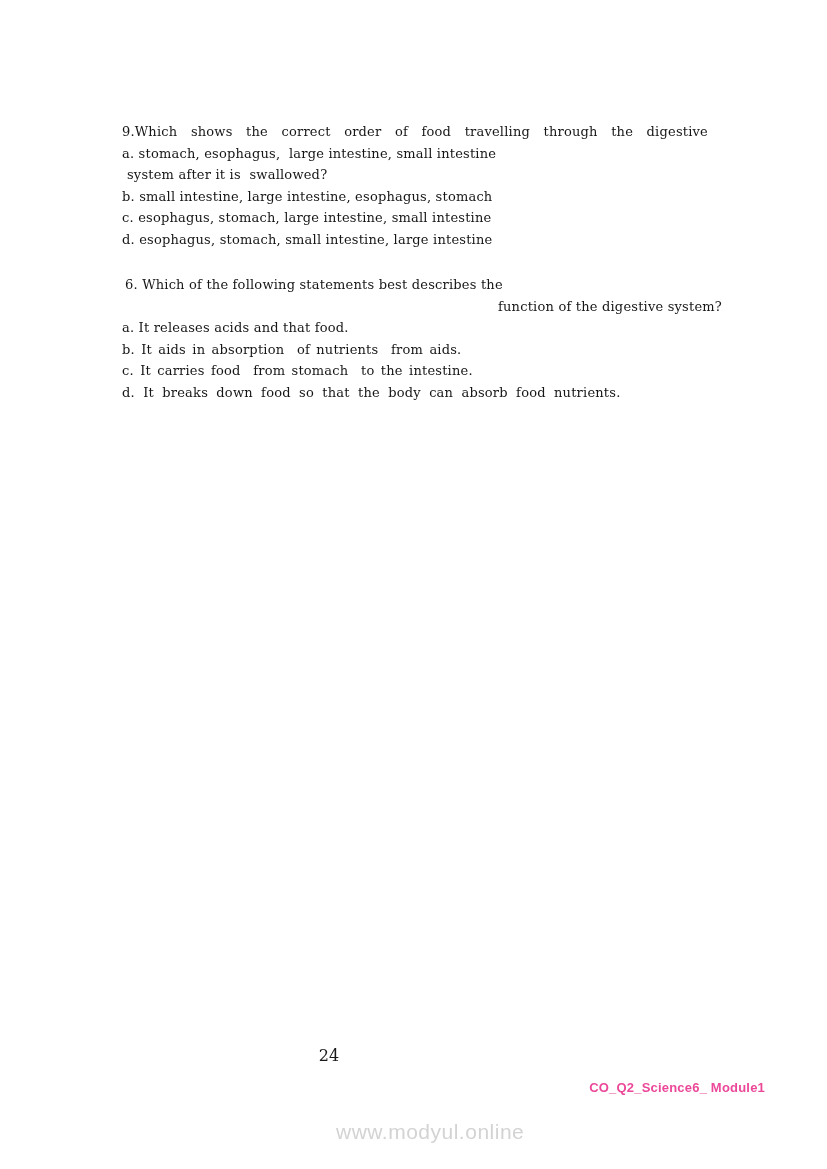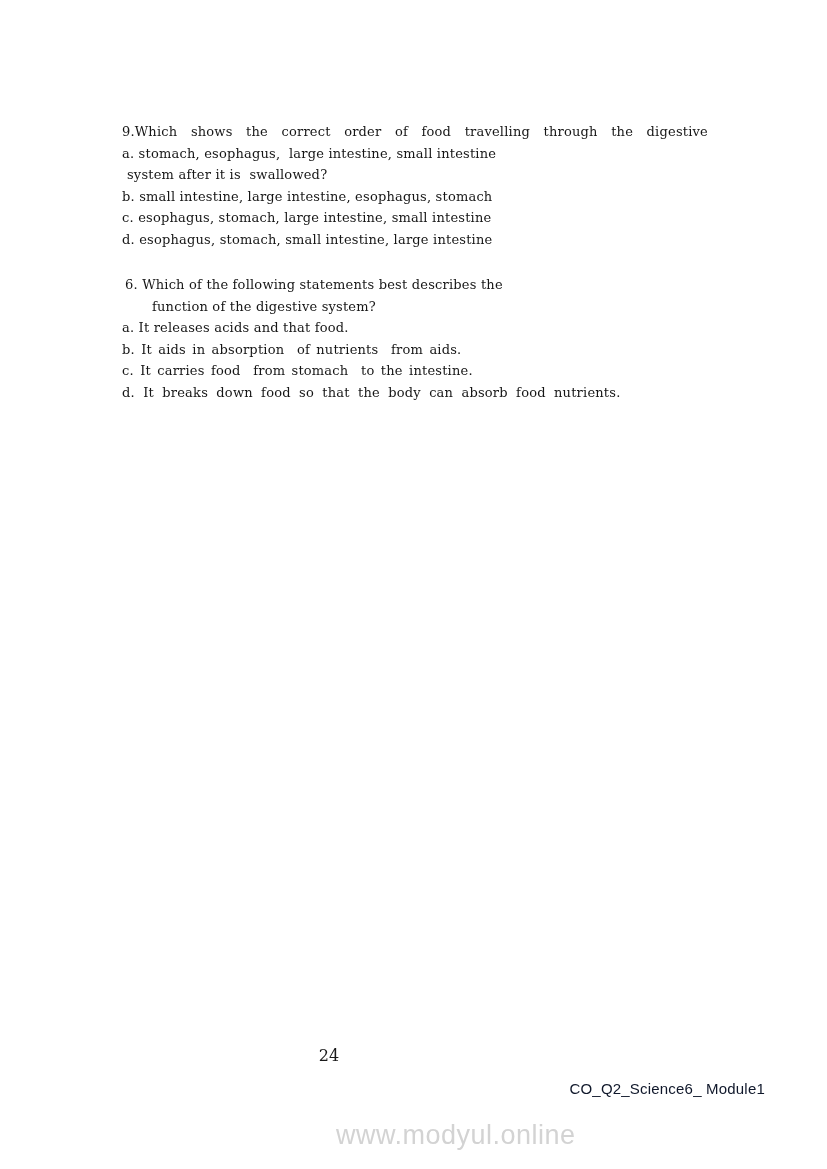--- a/index.html
+++ b/index.html
@@ -25,48 +25,48 @@
   #q9 { top: 121px; width: 586px; }
   #q10 { top: 274px; width: 600px; }
   .qline { white-space: pre-wrap; }
   .justify-line {
     white-space: normal;
     text-align: justify;
     text-align-last: justify;
   }
   .ind-5  { padding-left: 5px; }
   .ind-3  { padding-left: 3px; }
-  .ind-30 { padding-left: 30px; }
+  .ind-30 { padding-left: 30px; text-align: right; }
   .ws-2 { word-spacing: 2px; }
   .ws-4 { word-spacing: 4px; }
   .page-number {
     position: absolute;
     top: 1046px;
     left: 0;
     width: 658px;
     text-align: center;
     font-size: 16px;
     color: #1a1a1a;
   }
   .module-footer {
     position: absolute;
     top: 1080px;
     right: 62px;
     font-family: "Liberation Sans", "DejaVu Sans", sans-serif;
-    font-weight: normal;
-    font-size: 15px;
+    font-weight: bold;
+    font-size: 13px;
     letter-spacing: 0.2px;
-    color: #0f172a;
+    color: #ec4899;
   }
   .watermark {
     position: absolute;
     top: 1120px;
     left: 336px;
     font-family: "Liberation Sans", "DejaVu Sans", sans-serif;
-    font-size: 27px;
+    font-size: 21px;
     letter-spacing: 0.5px;
     color: #d3d3d3;
   }
 </style>
 </head>
 <body>
 
 <div>
 
   <section class="question-block" id="q9">

